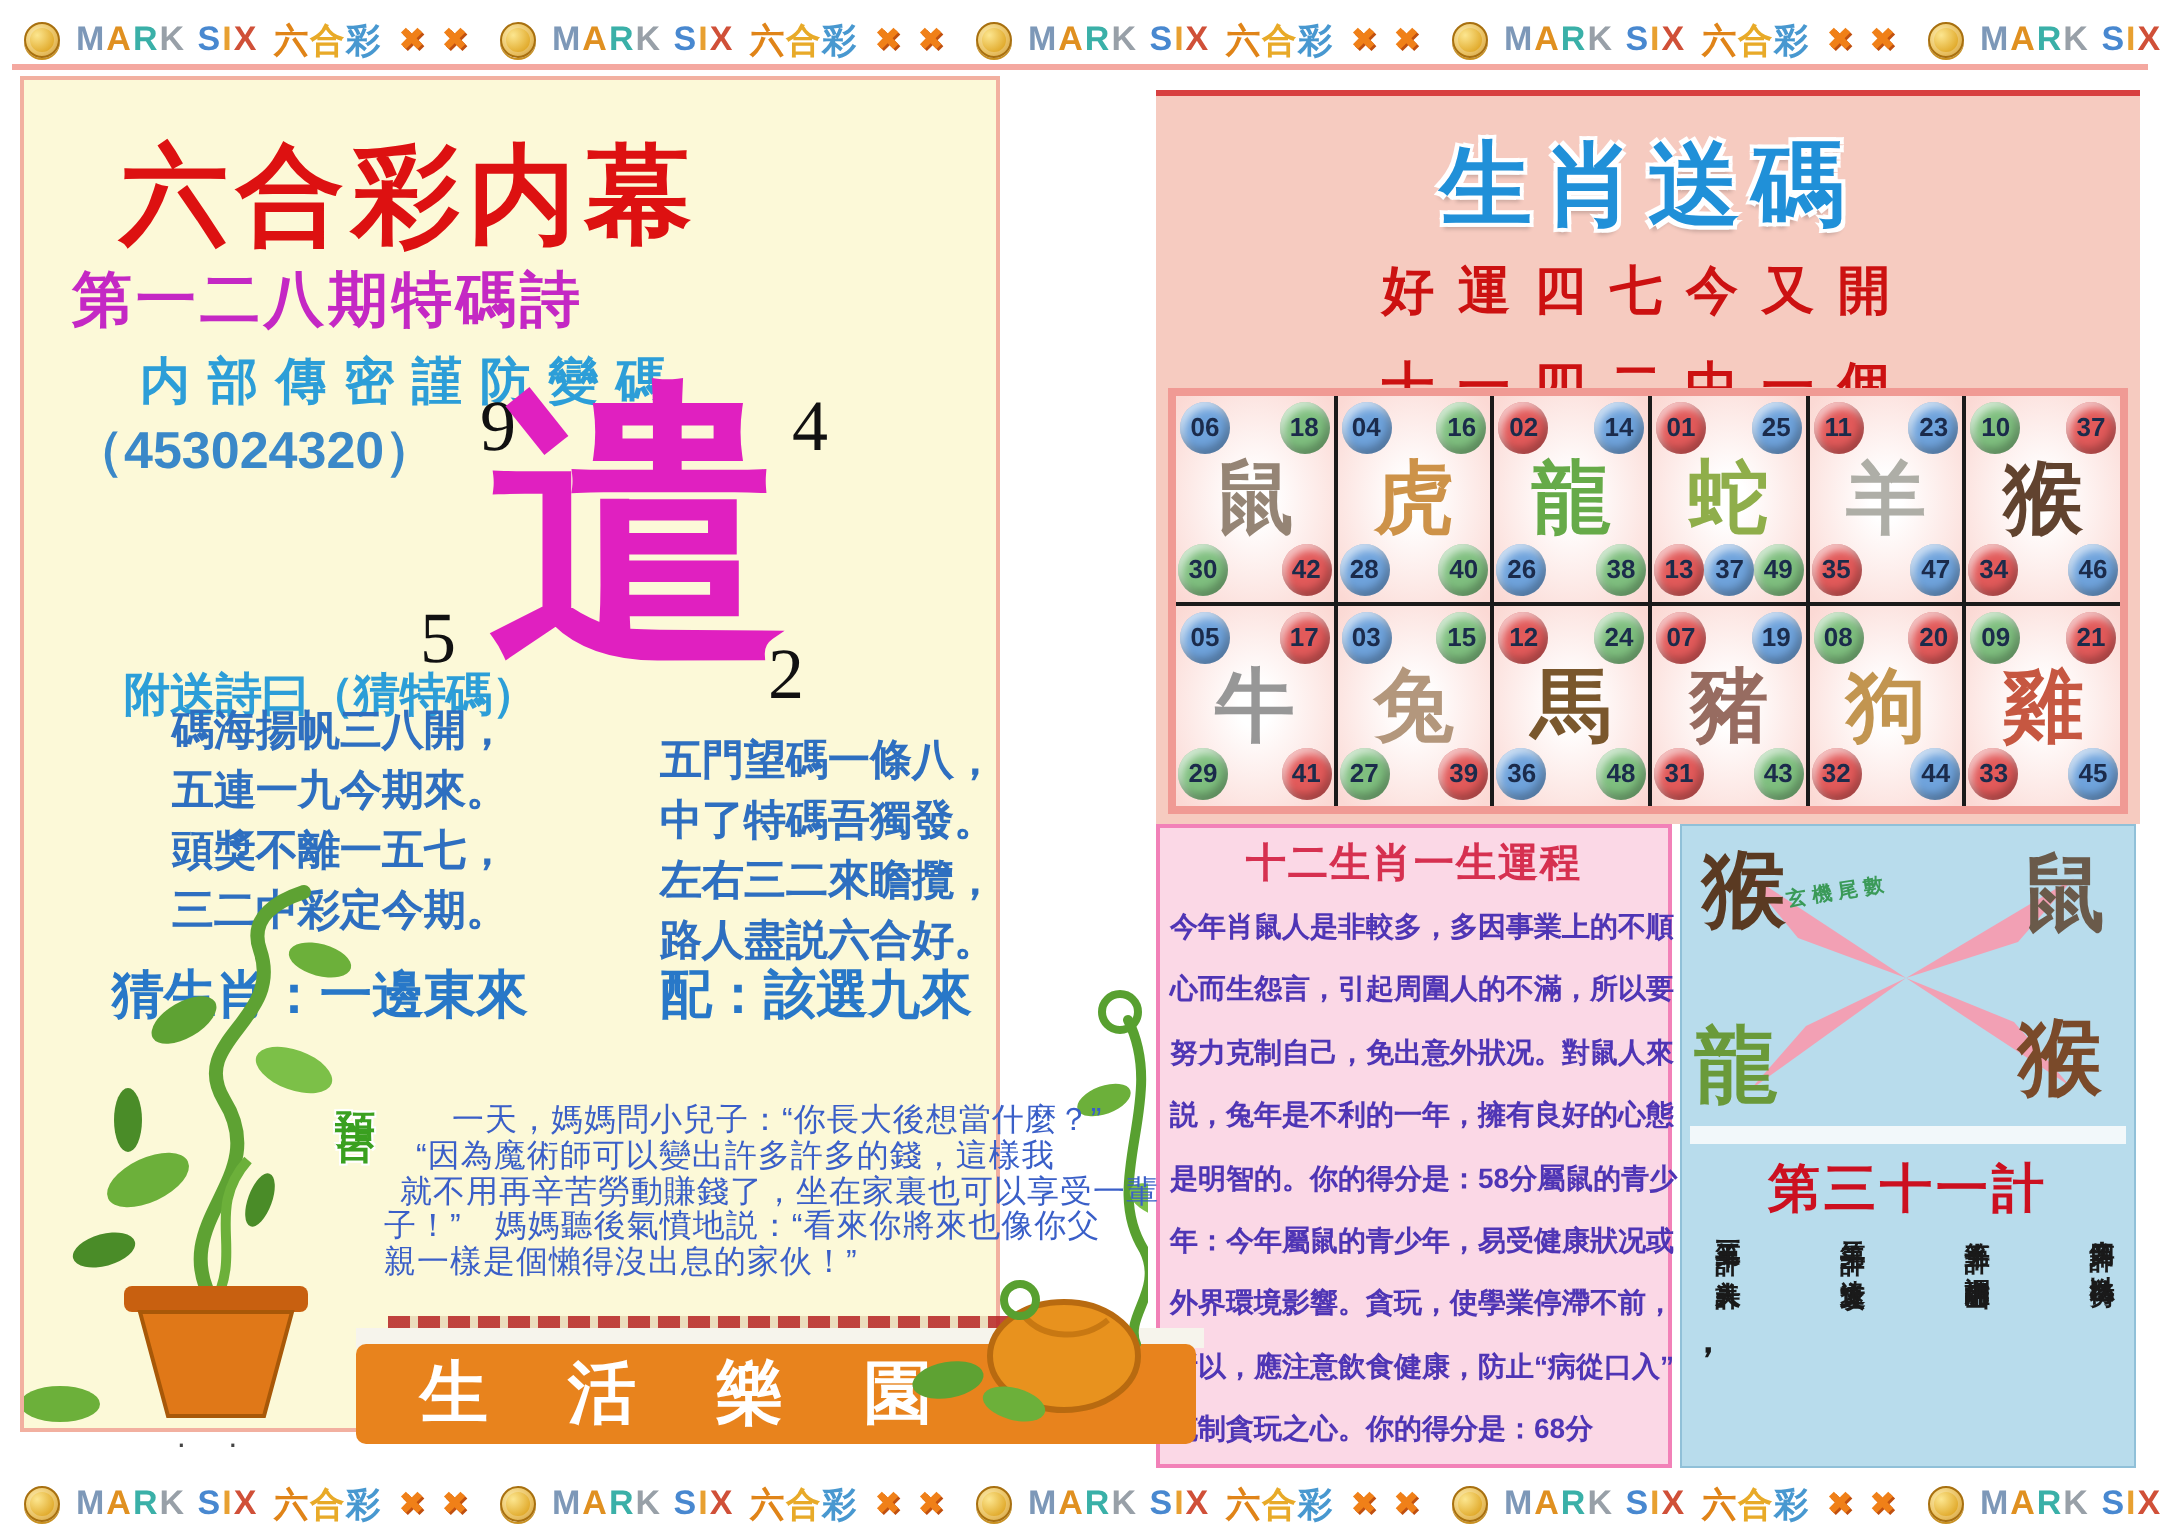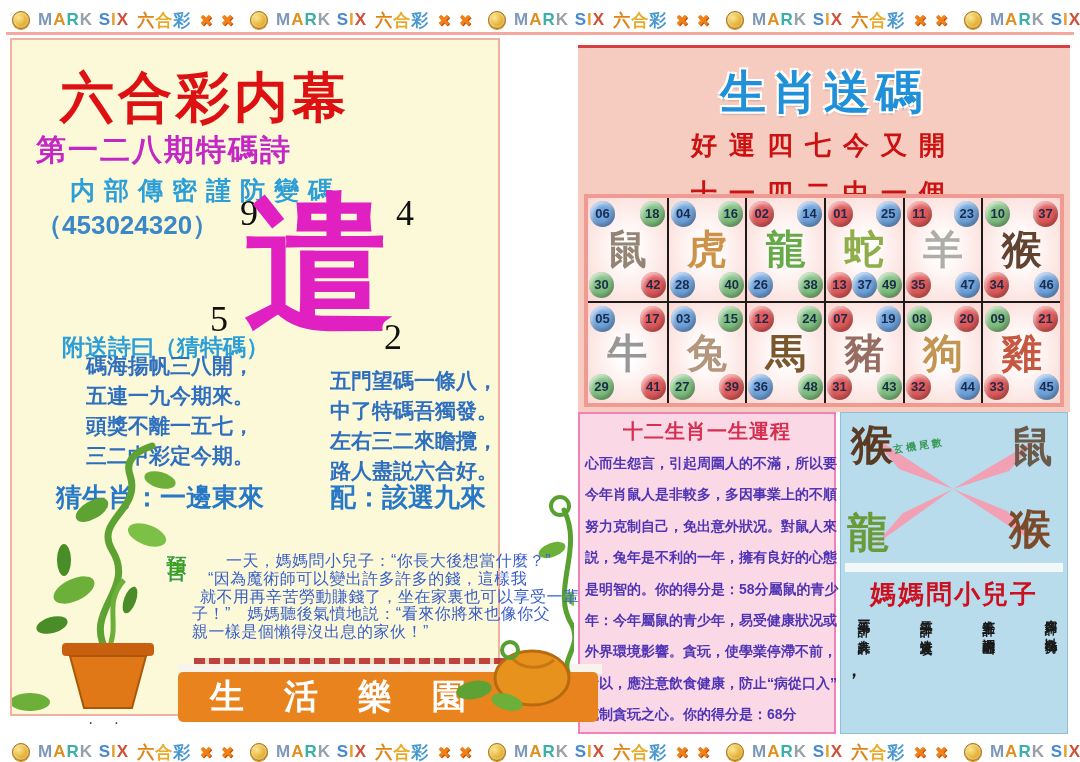--- a/index.html
+++ b/index.html
@@ -309,22 +309,22 @@
           <span class="ball red p-tr">21</span>
           <span class="ball red p-bl">33</span>
           <span class="ball blue p-br">45</span>
         </div>
       </div>
   </div>
 
   <div id="fortune-panel">
     <div id="fortune-title">十二生肖一生運程</div>
     <div id="fortune-body">
+        <div class="fortune-line">今年肖鼠人是非較多，多因事業上的不順</div>
         <div class="fortune-line">心而生怨言，引起周圍人的不滿，所以要</div>
-        <div class="fortune-line">今年肖鼠人是非較多，多因事業上的不順</div>
         <div class="fortune-line">努力克制自己，免出意外狀况。對鼠人來</div>
         <div class="fortune-line">説，兔年是不利的一年，擁有良好的心態</div>
         <div class="fortune-line">是明智的。你的得分是：58分屬鼠的青少</div>
         <div class="fortune-line">年：今年屬鼠的青少年，易受健康狀况或</div>
         <div class="fortune-line">外界環境影響。貪玩，使學業停滯不前，</div>
         <div class="fortune-line">所以，應注意飲食健康，防止“病從口入”</div>
         <div class="fortune-line">克制貪玩之心。你的得分是：68分</div>
       </div>
   </div>
 
@@ -336,21 +336,21 @@
         <polygon points="112,76 34,132 62,100" fill="#f2a0b4"></polygon>
         <polygon points="112,76 194,130 166,98" fill="#f2a0b4"></polygon>
       </svg>
       <span id="curved-label">玄機尾數</span>
     <span class="tail-animal pos-tl" style="color: rgb(90, 58, 34);">猴</span>
         <span class="tail-animal pos-tr" style="color: rgb(106, 90, 74);">鼠</span>
         <span class="tail-animal pos-bl" style="color: rgb(106, 154, 58);">龍</span>
         <span class="tail-animal pos-br" style="color: rgb(122, 74, 42);">猴</span>
       </div>
     <div id="blue-divider"></div>
-    <div id="strategy-title">媽媽問小兒子</div>
+    <div id="strategy-title">第三十一計</div>
     <div id="strategy-list">
         <div class="strategy-item">第四計：以逸待勞</div>
         <div class="strategy-item">第十五計：調虎離山</div>
         <div class="strategy-item">第二十三計：遠交近攻</div>
         <div class="strategy-item">第三十一計：美人計</div>
       </div>
     <div id="stray-comma">，</div>
   </div>
 
   <div id="bottom-strip" class="brand-strip">

